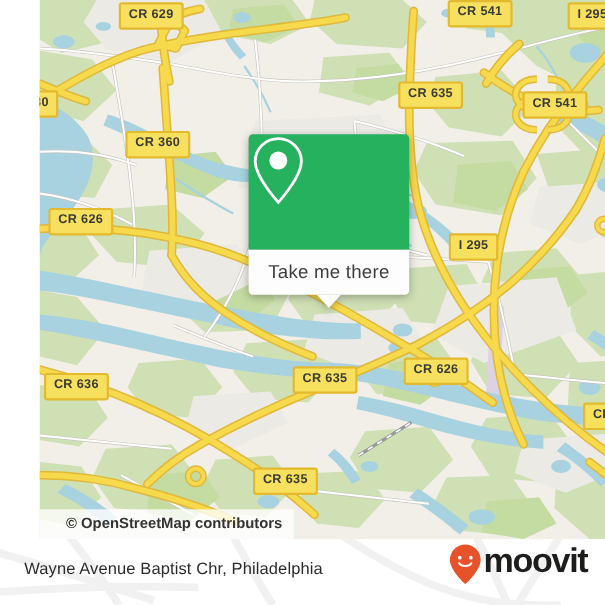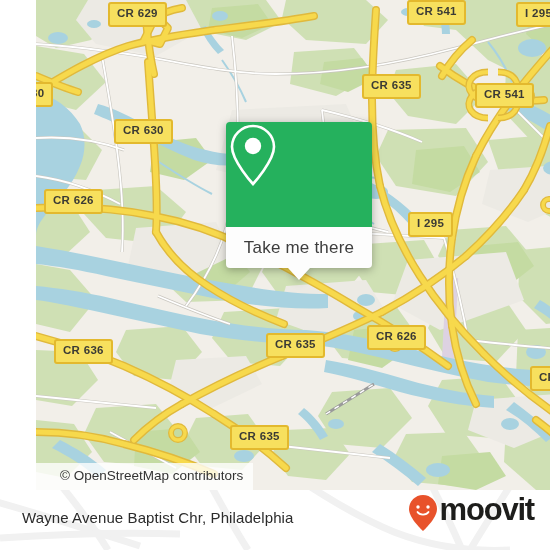--- a/index.html
+++ b/index.html
@@ -32,20 +32,21 @@
 
   
   #attribution{
     position:absolute;left:0;bottom:0;
     background:rgba(255,255,255,.78);
     padding:4px 10px 5px 24px;
     font-size:13.5px;
     color:#333;
     line-height:1.3;
     white-space:nowrap;
+    font-weight:bold;
   }
 
   
   #popup{
     position:absolute;left:190px;top:122px;width:146px;
     filter:drop-shadow(0 2px 4px rgba(0,0,0,.30));
   }
   #popup-head{
     background:#25b15d;
     height:105px;
@@ -349,27 +350,27 @@
       </g>
     </svg>
 
     <div id="shield-layer">
         <div class="shield" style="left: 72px; top: 2px;">CR 629</div>
         <div class="shield" style="left: 371px; top: 0px;">CR 541</div>
         <div class="shield" style="left: 480px; top: 2px;">I 295</div>
         <div class="shield" style="left: 326px; top: 74px;">CR 635</div>
         <div class="shield" style="left: 439px; top: 83px;">CR 541</div>
         <div class="shield" style="left: -14px; top: 82px;">30</div>
-        <div class="shield" style="left: 78px; top: 119px;">CR 630</div>
+        <div class="shield" style="left: 78px; top: 119px;">CR 360</div>
         <div class="shield" style="left: 8px; top: 189px;">CR 626</div>
         <div class="shield" style="left: 517px; top: 182px;">CR 54</div>
         <div class="shield" style="left: 372px; top: 212px;">I 295</div>
         <div class="shield" style="left: 331px; top: 325px;">CR 626</div>
         <div class="shield" style="left: 230px; top: 333px;">CR 635</div>
-        <div class="shield" style="left: 18px; top: 339px;">CR 636</div>
+        <div class="shield" style="left: 4px; top: 339px;">CR 636</div>
         <div class="shield" style="left: 494px; top: 366px;">CR 626</div>
         <div class="shield" style="left: 194px; top: 425px;">CR 635</div>
       </div>
 
     <div id="attribution">
       <span>© OpenStreetMap contributors</span>
     </div>
 
     <div id="popup">
       <div id="popup-head">

